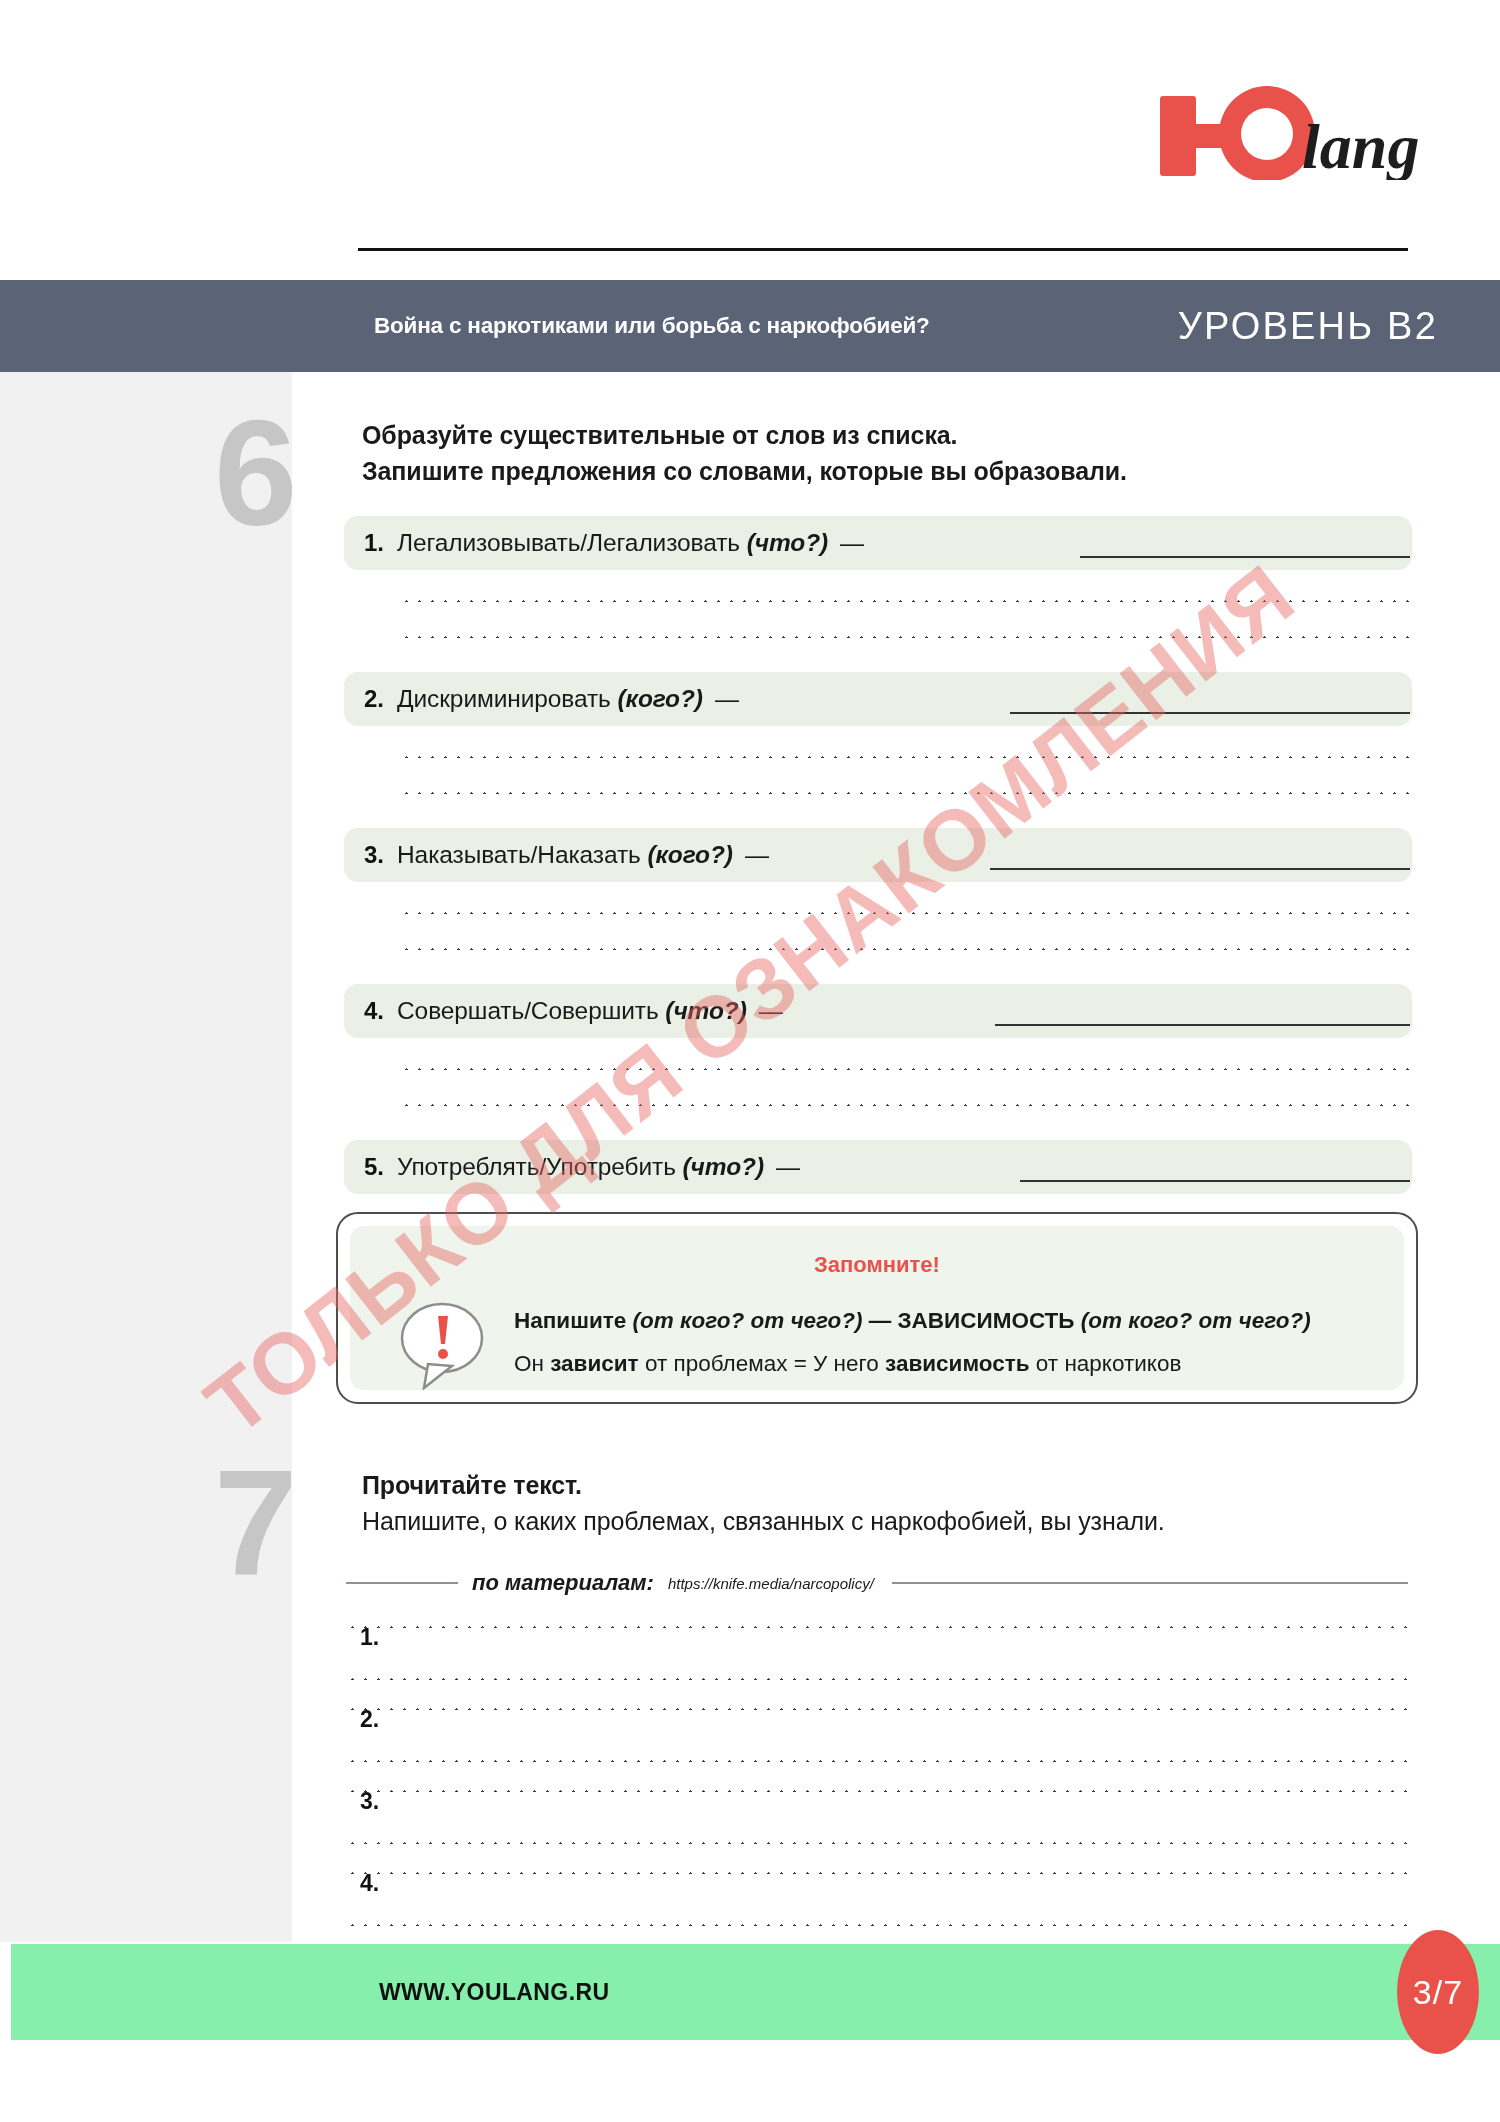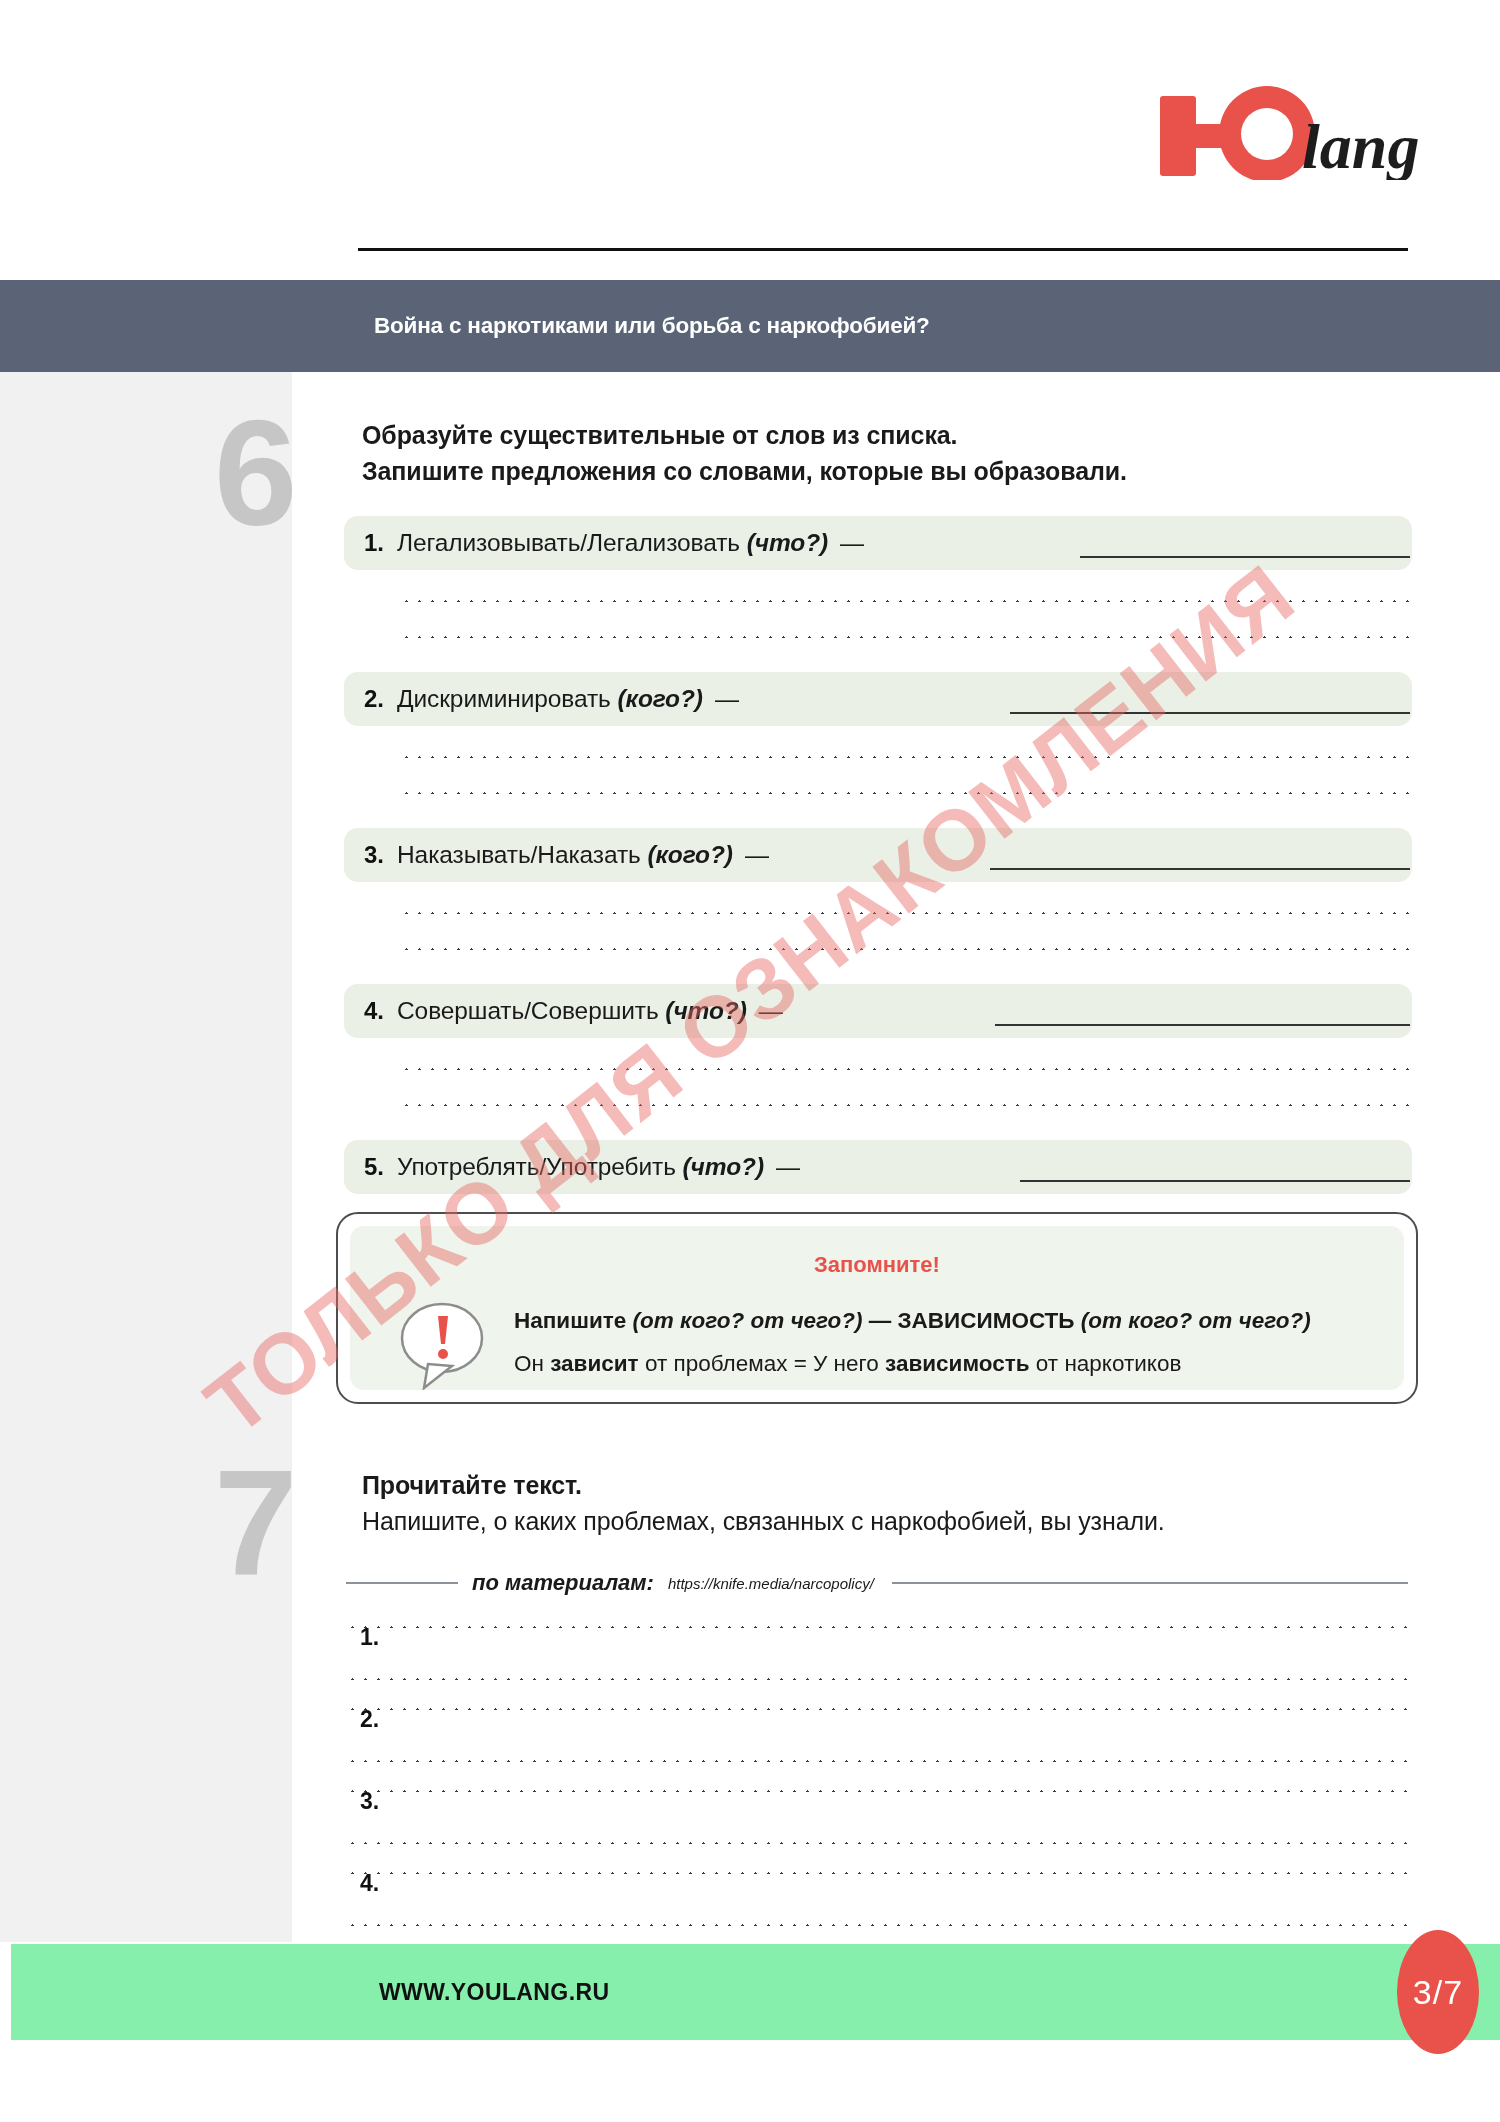--- a/index.html
+++ b/index.html
@@ -376,20 +376,21 @@
       <g fill="#1d1d1d" font-family="'Liberation Serif', serif" font-style="italic" font-weight="bold" font-size="64">
         <text x="150" y="84">lang</text>
       </g>
     </svg>
   </div>
 
   <div class="top-rule"></div>
 
   <div class="header-band">
     <div class="header-title">Война с наркотиками или борьба с наркофобией?</div>
+    <div class="header-level">УРОВЕНЬ B2</div>
   </div>
 
   <div class="big-num big-num-6">6</div>
   <div class="big-num big-num-7">7</div>
 
   <div class="instr" id="instr6">
     <div class="l1">Образуйте существительные от слов из списка.</div>
     <div class="l2">Запишите предложения со словами, которые вы образовали.</div>
   </div>
 

